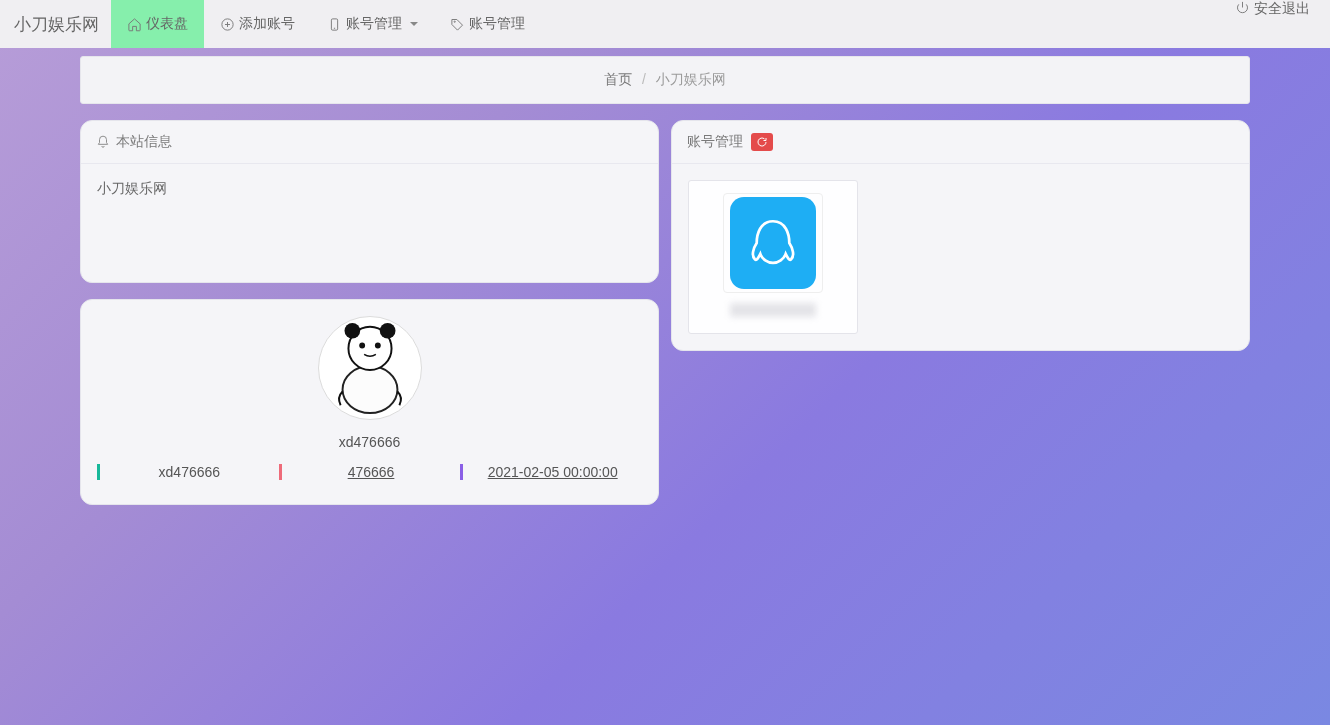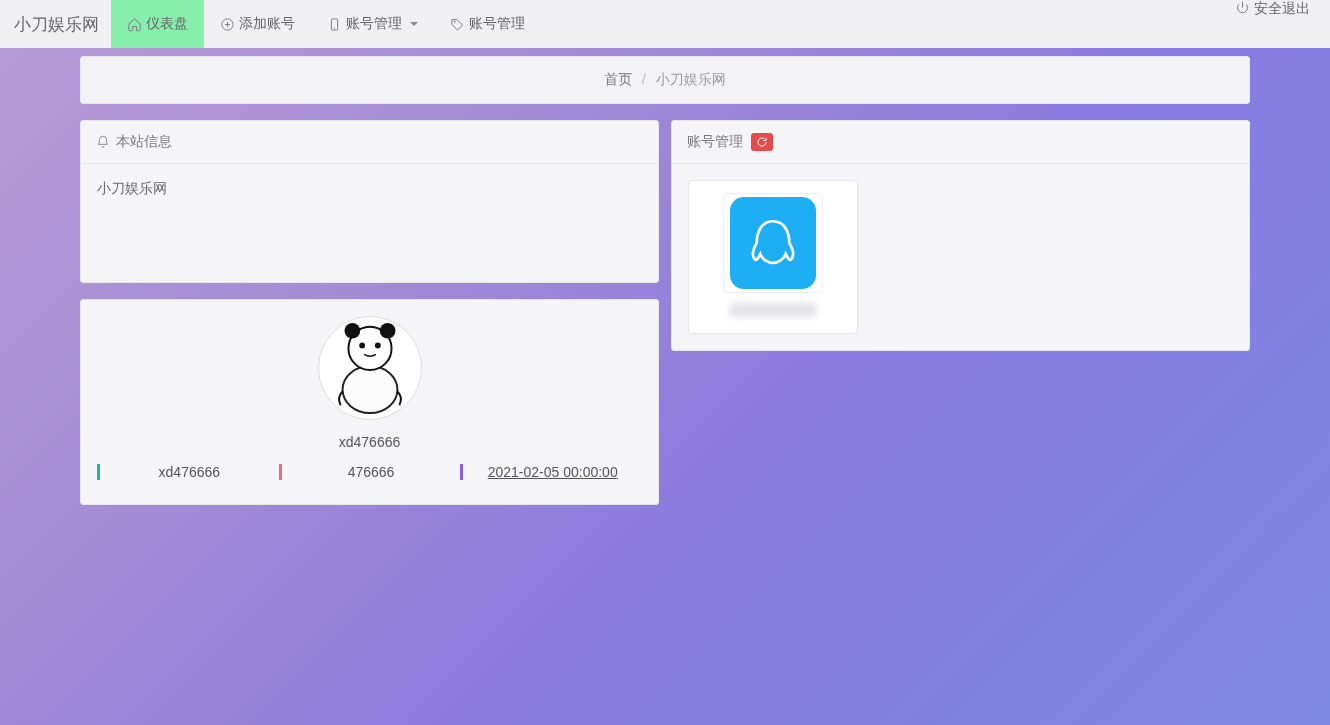--- a/index.html
+++ b/index.html
@@ -53,21 +53,21 @@
   .breadcrumb-bar .sep { color: #bbb; margin: 0 6px; }
   .breadcrumb-bar .current { color: #9a9a9a; }
 
   .row { display: flex; gap: 12px; align-items: flex-start; }
   .col-left { flex: 1 1 50%; display: flex; flex-direction: column; gap: 16px; }
   .col-right { flex: 1 1 50%; }
 
   .panel {
     background: #f5f5f8;
     border: 1px solid #e5e5ec;
-    border-radius: 3px;
+    border-radius: 12px;
   }
   .panel-header {
     padding: 12px 15px;
     border-bottom: 1px solid #e8e8ef;
     display: flex;
     align-items: center;
     gap: 6px;
     color: #7a7a7a;
     font-size: 14px;
   }
@@ -115,21 +115,21 @@
     overflow:hidden;
   }
   .avatar svg { width: 98px; height: 98px; }
   .profile-name { text-align: center; color: #555; margin-bottom: 14px; font-size: 14px; }
   .stats { display: flex; }
   .stat {
     flex: 1; text-align: center; color: #555; font-size: 14px;
     border-left: 3px solid transparent; padding: 0 4px;
   }
   .stat.s1 { border-left-color: #17b89a; }
-  .stat.s2 { border-left-color: #ee6b7a; }
+  .stat.s2 { border-left-color: #ee6b7a; text-decoration: underline; }
   .stat.s3 { border-left-color: #8a5fe6; text-decoration: underline; }
 </style>
 </head>
 <body>
 
 <div class="topnav">
   <div class="brand">小刀娱乐网</div>
 
   <div class="nav-item active">
     <svg viewBox="0 0 24 24">

